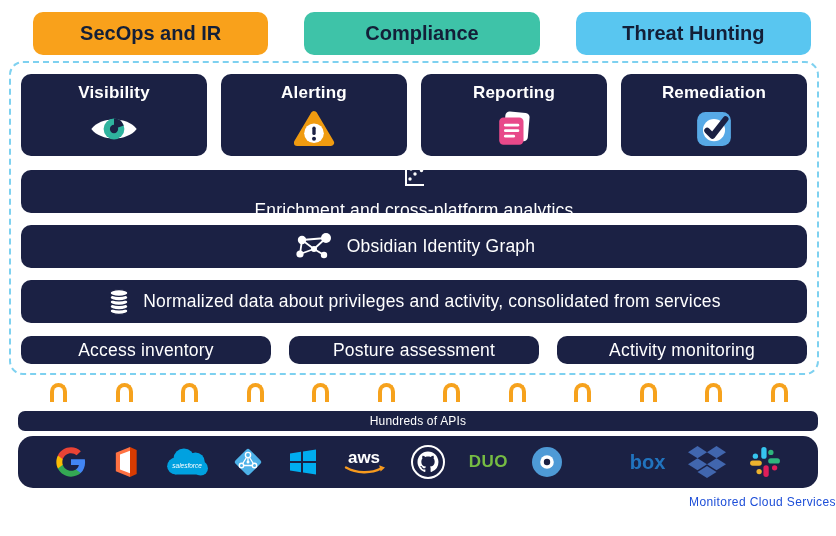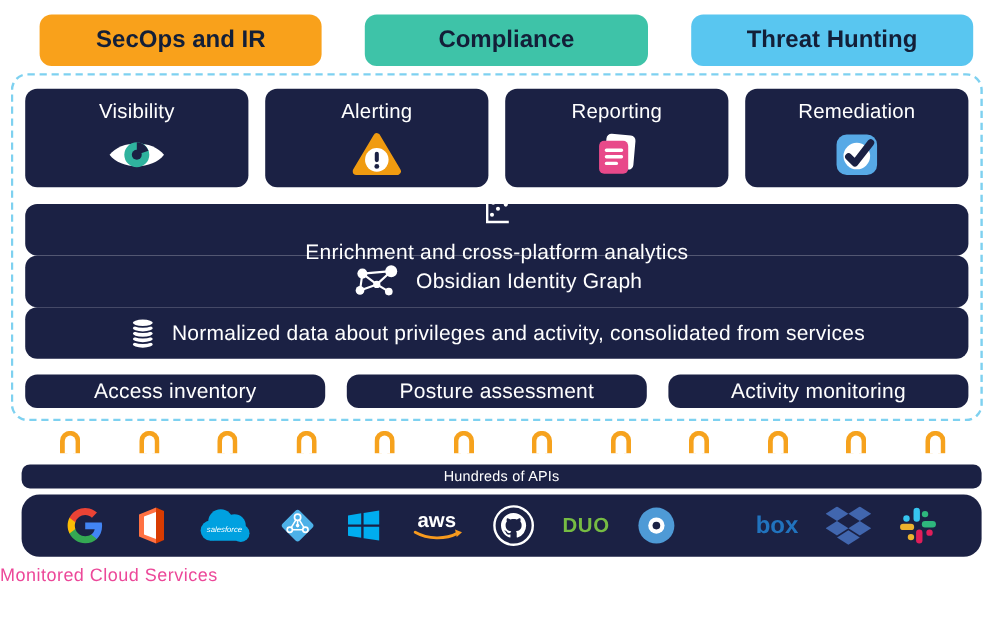--- a/index.html
+++ b/index.html
@@ -23,28 +23,28 @@
   .panel {
     margin:6px 17px 0 9px; border:2px dashed #7ED1F0; border-radius:14px;
     padding:11px 10px 9px 10px;
   }
   .navy { background:#1B2144; color:#fff; }
   .caps { display:flex; gap:14px; }
   .cap {
     flex:1; height:82px; border-radius:10px;
     display:flex; flex-direction:column; align-items:center; padding-top:9px;
   }
-  .cap-title { font-size:17px; font-weight:400; letter-spacing:.2px; }
+  .cap-title { font-size:17px; font-weight:700; letter-spacing:.2px; }
   .cap-icon { margin-top:4px; height:44px; display:flex; align-items:center; justify-content:center; }
 
   .layer {
     height:43px; border-radius:10px; display:flex; align-items:center; justify-content:center;
     gap:12px; font-size:17.5px; font-weight:400; letter-spacing:.2px;
   }
-  .layer1 { margin-top:14px;flex-direction:column; } .layer2,.layer3 { }
+  .layer1 { margin-top:14px;flex-direction:column; } .layer2,.layer3 { margin-top:12px; }
   .funcs { display:flex; gap:18px; margin-top:13px; }
   .func {
     flex:1; height:28px; border-radius:10px;
     display:flex; align-items:center; justify-content:center; font-size:17.5px; letter-spacing:.2px;
   }
 
   
   .connectors { display:flex; justify-content:space-between; margin:8px 48px 0 50px; height:23px; }
   .conn {
     width:17px; height:19px; border:4.5px solid #F6A21D; border-bottom:none;
@@ -57,21 +57,21 @@
     display:flex; align-items:center; justify-content:center;
     font-size:12px; color:#fff; letter-spacing:.2px;
   }
   .services {
     margin:5px 18px 0 18px; height:52px; border-radius:15px;
     display:flex; align-items:center; justify-content:space-evenly; padding:0 14px;
   }
   .logo { display:flex; align-items:center; justify-content:center; height:40px; }
   .logo-text-duo { font-size:17px; font-weight:800; color:#76BC43; letter-spacing:.5px; }
   .logo-text-box { font-size:20px; font-weight:700; color:#2173BE; text-transform:lowercase;margin-left:44px; }
-  .caption { margin-top:7px; text-align:left; font-size:15px; color:#ec4899; letter-spacing:.4px; }
+  .caption { margin-top:7px; text-align:right; font-size:12px; color:#1d4ed8; letter-spacing:.4px; }
 </style>
 </head>
 <body>
 
 <div class="page">
 
   <div class="pills">
     <div class="pill pill-orange">SecOps and IR</div>
     <div class="pill pill-teal">Compliance</div>
     <div class="pill pill-blue">Threat Hunting</div>

